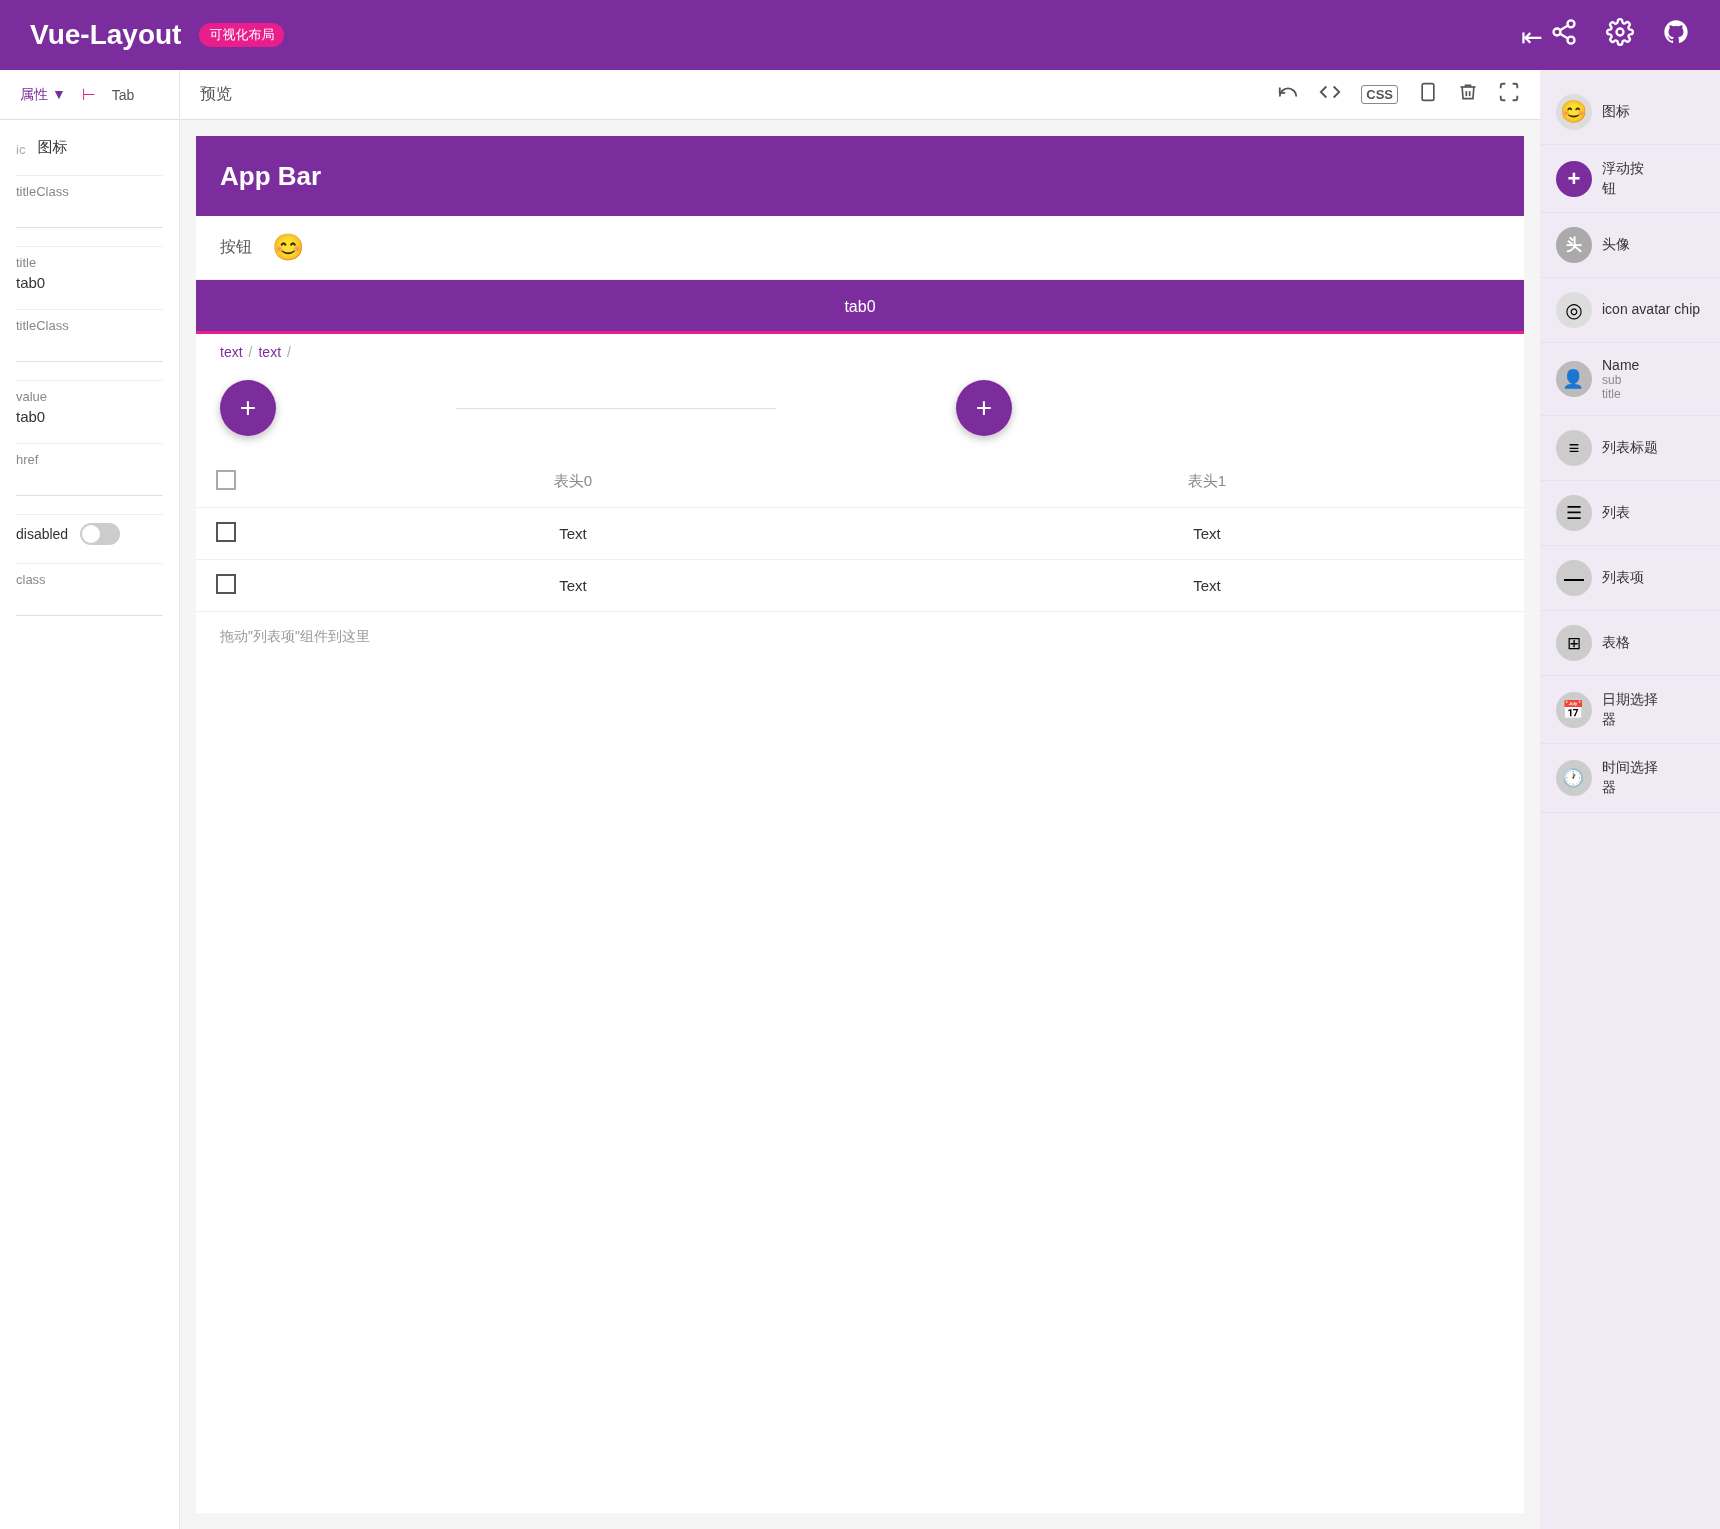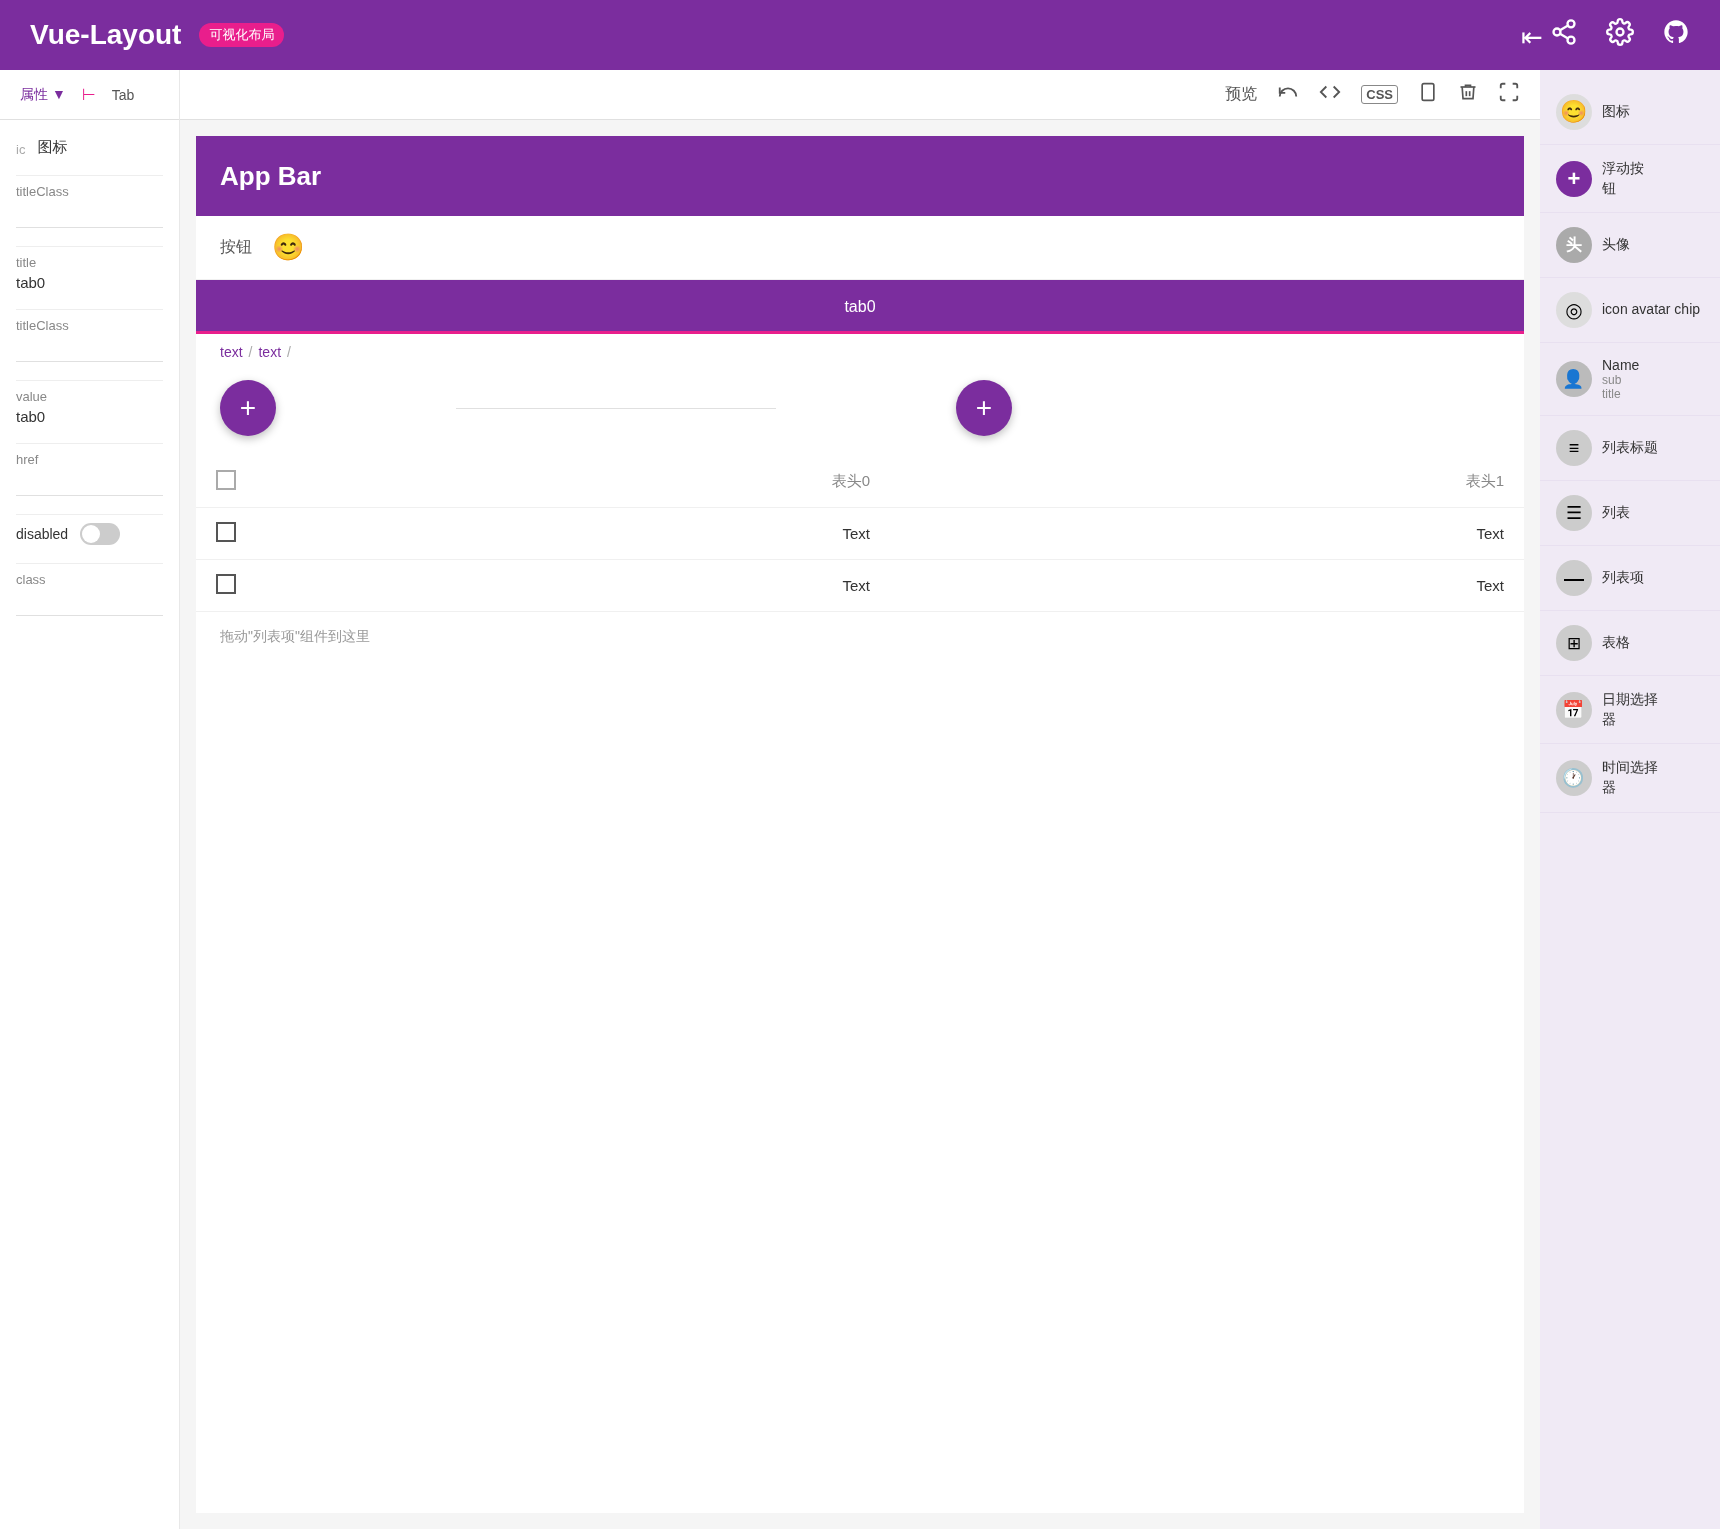--- a/index.html
+++ b/index.html
@@ -96,21 +96,20 @@
       flex-direction: column;
     }
     .preview-toolbar {
       height: 50px;
       background: #fff;
       display: flex;
       align-items: center;
       padding: 0 20px;
       gap: 20px;
       border-bottom: 1px solid #e0e0e0;
-      text-align: right;
     }
     .preview-label { font-size: 16px; color: #555; flex: 1; }
     .toolbar-icon { font-size: 20px; color: #555; cursor: pointer; }
 
     .preview-content {
       flex: 1;
       background: #fff;
       margin: 16px;
       overflow-y: auto;
     }
@@ -194,21 +193,21 @@
       justify-content: center;
       color: #fff;
       font-size: 28px;
       cursor: pointer;
       box-shadow: 0 3px 8px rgba(0,0,0,0.25);
     }
 
     
     .preview-table { width: 100%; border-collapse: collapse; }
     .preview-table th, .preview-table td {
-      text-align: right;
+      text-align: center;
       padding: 14px 20px;
       border-bottom: 1px solid #f0f0f0;
       font-size: 15px;
     }
     .preview-table th { color: #888; font-weight: 400; }
     .preview-table td { color: #333; }
     .table-checkbox {
       width: 20px; height: 20px;
       border: 2px solid #888;
       display: inline-block;

